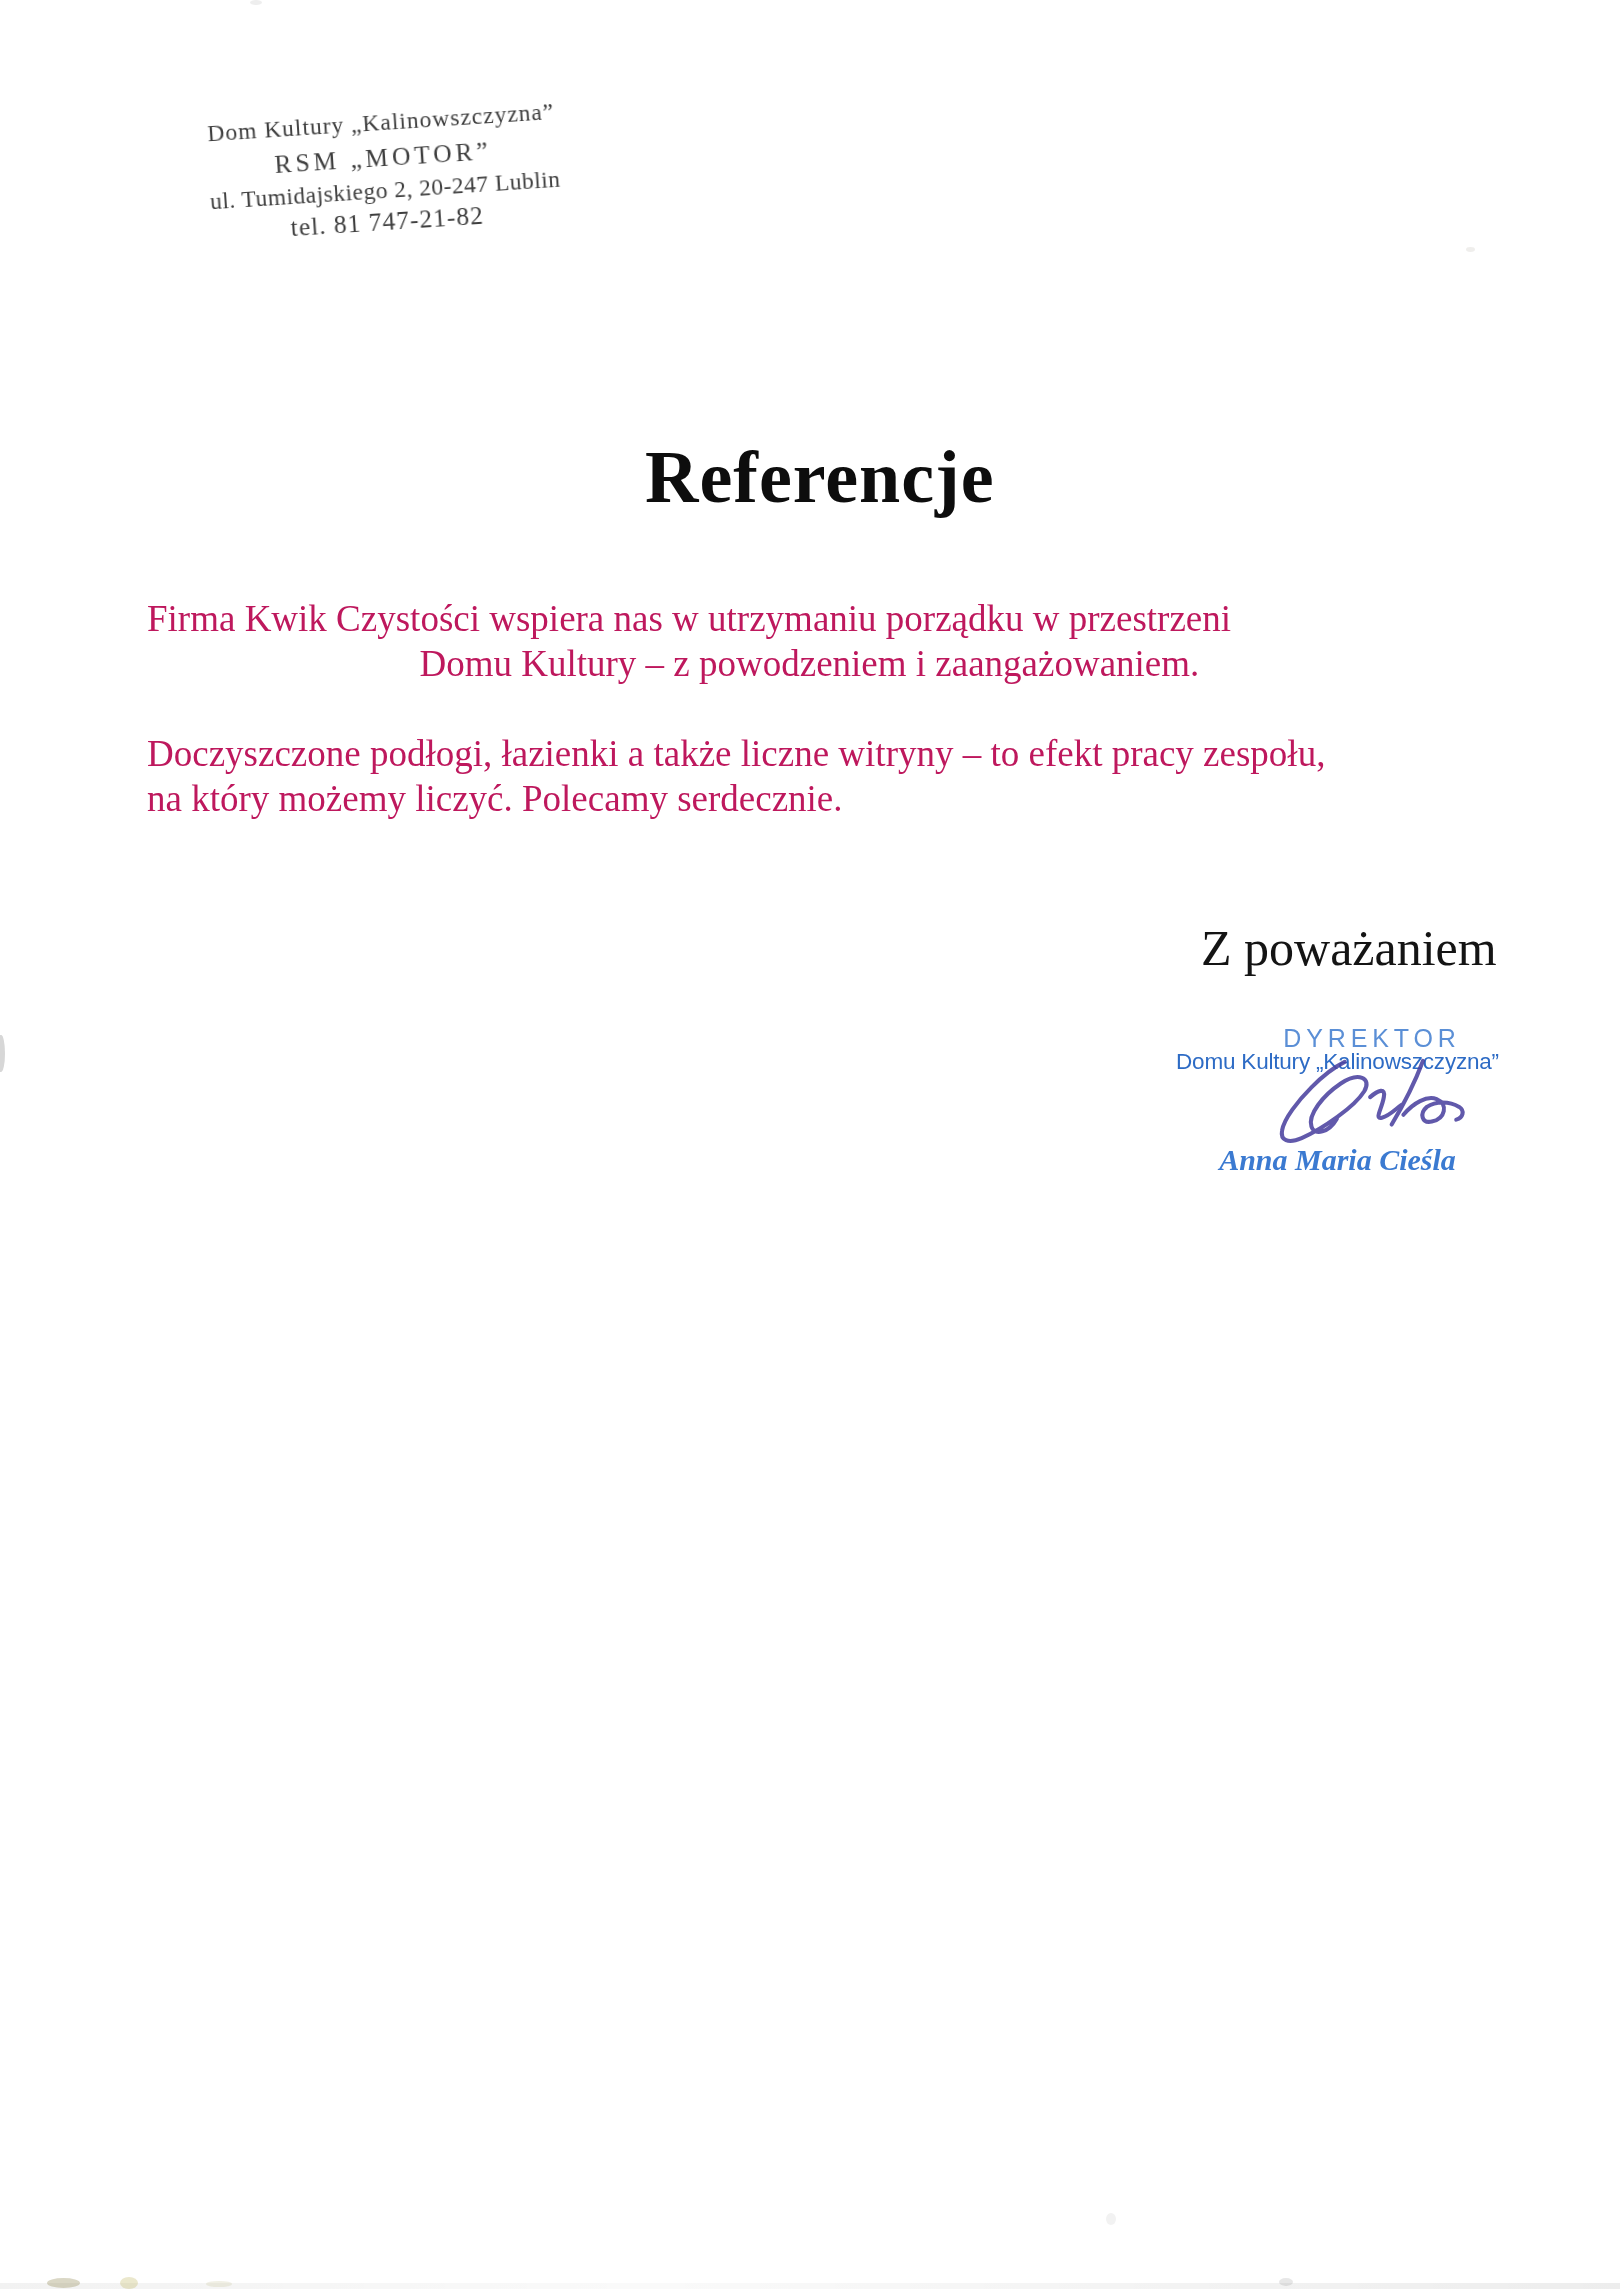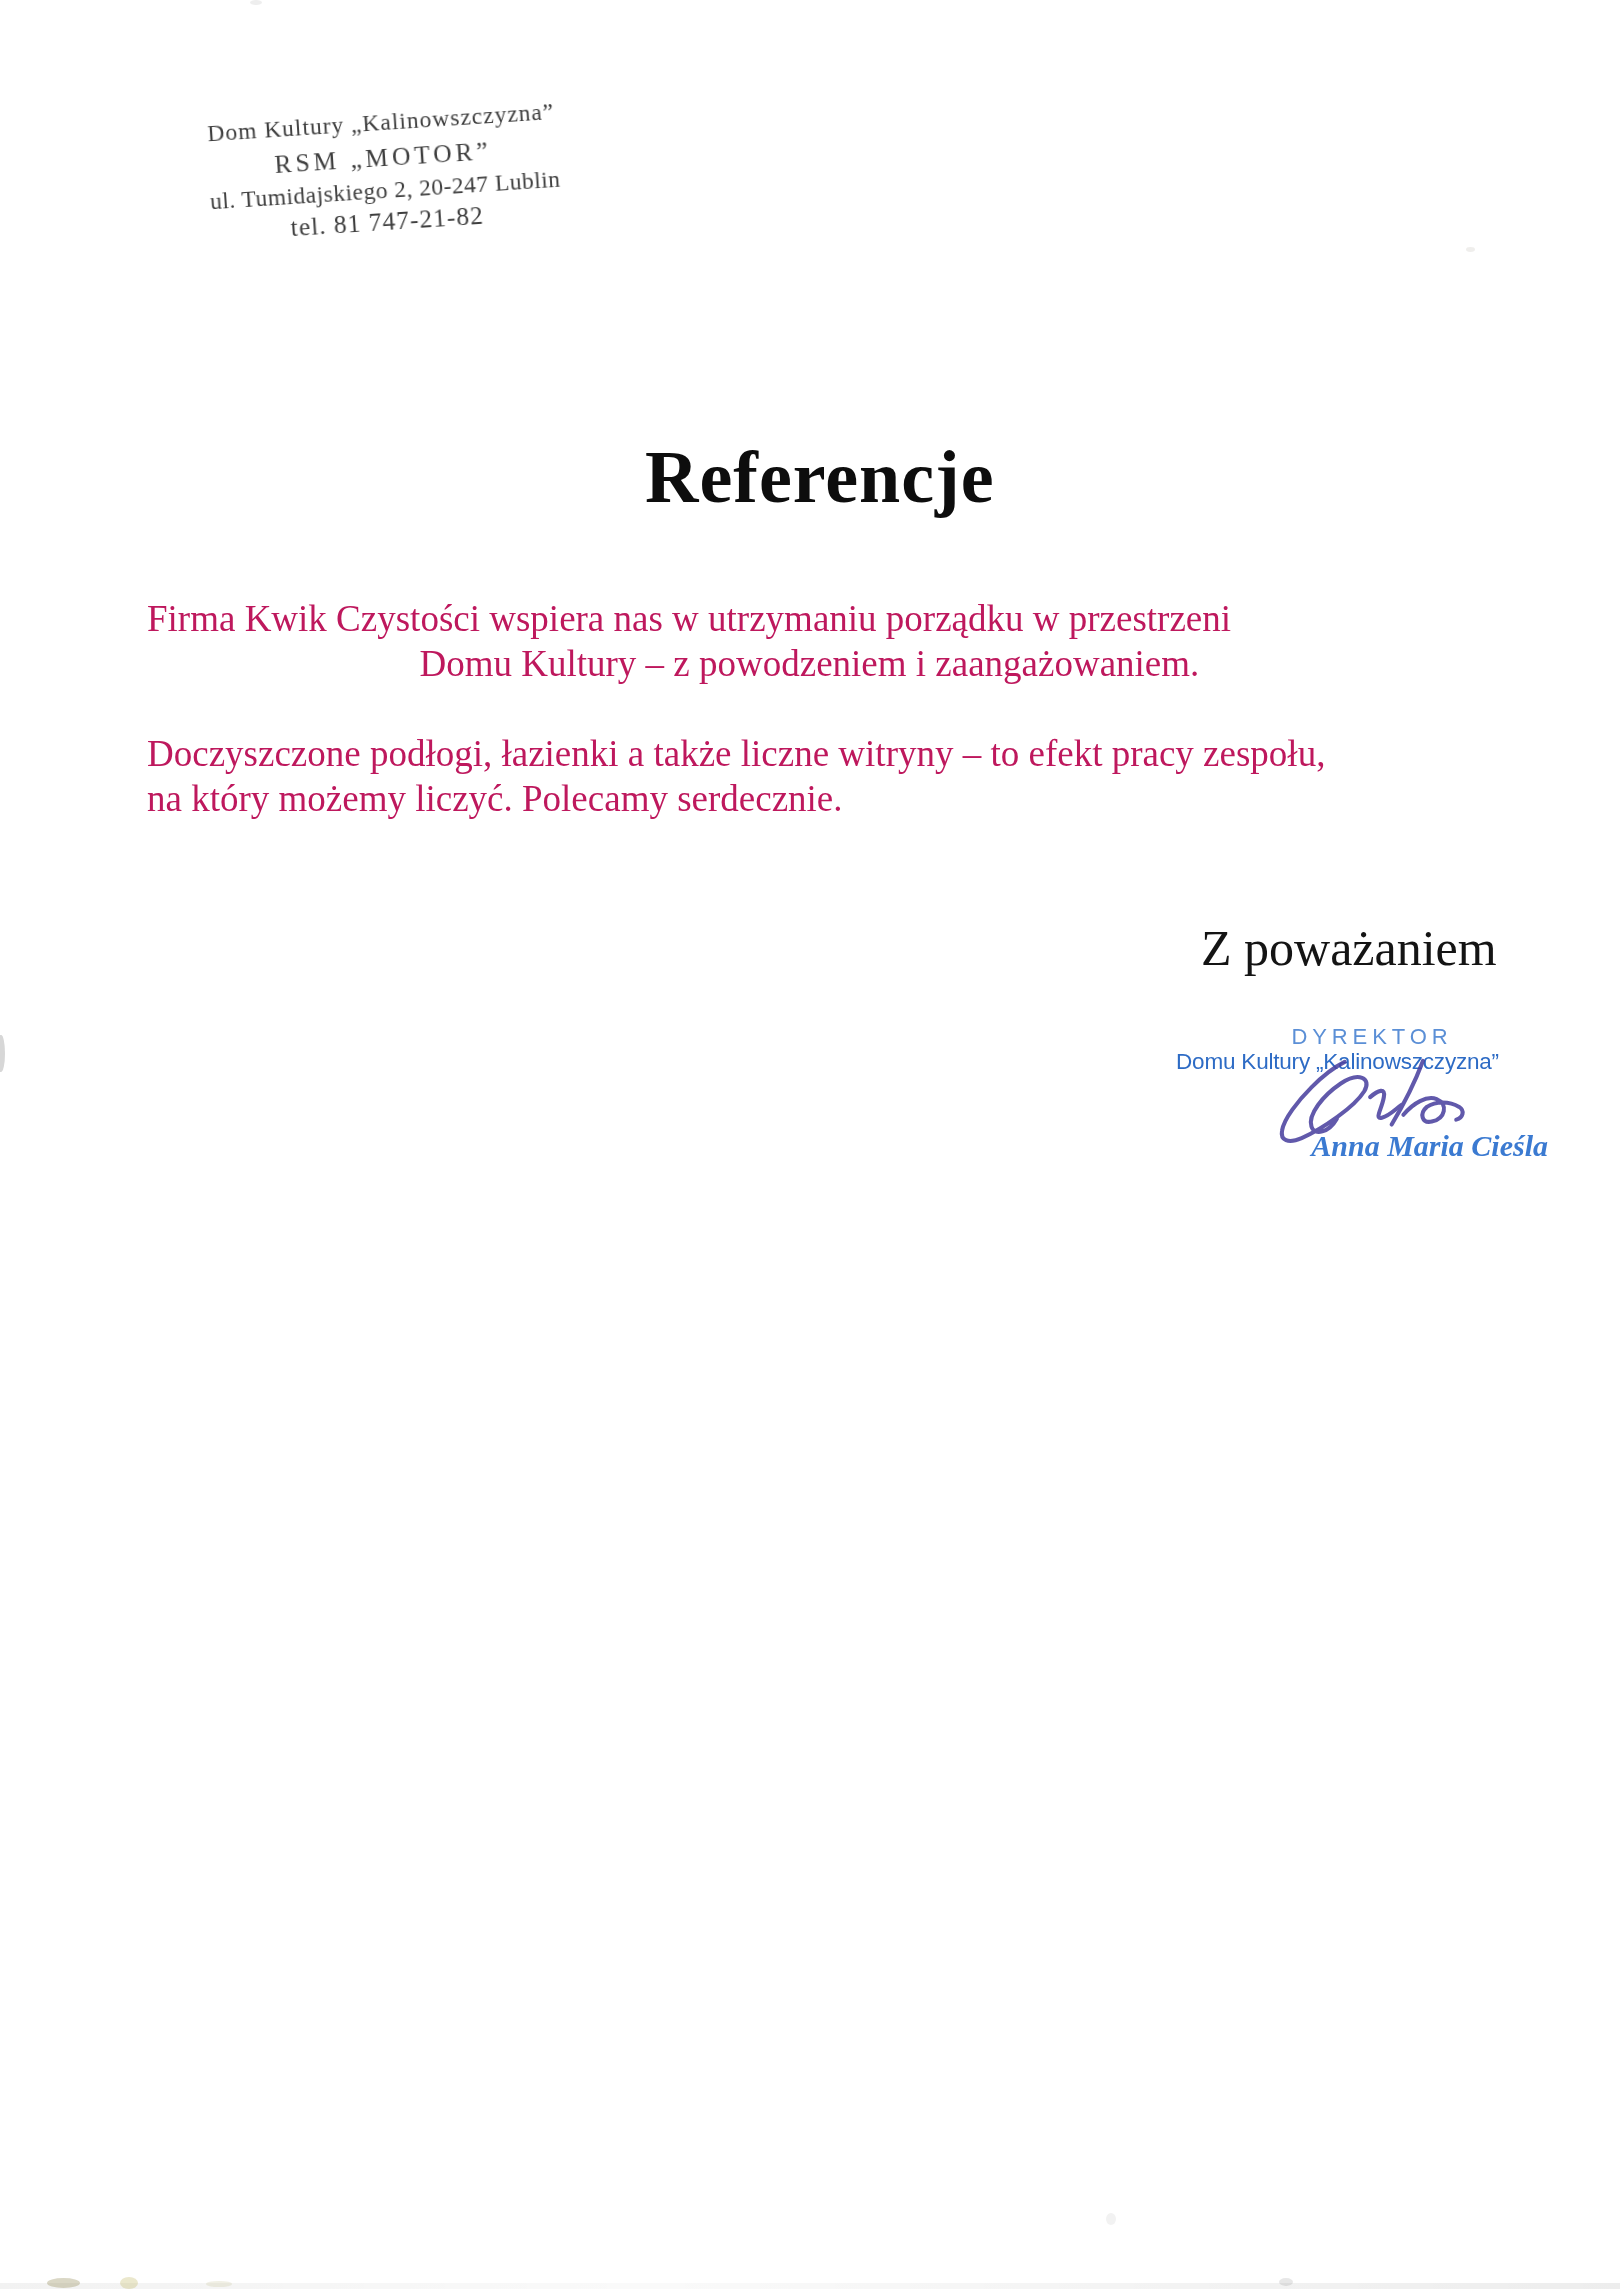--- a/index.html
+++ b/index.html
@@ -64,38 +64,38 @@
     color:#141414;
     font-family:"Liberation Serif", serif;
   }
 
   
   .sig-block{position:absolute; left:1127px; top:1019px; width:421px; height:167px;}
   .sig-role{
     position:absolute; left:98px; top:4.9px; width:294px;
     text-align:center;
     font-family:"Liberation Sans", sans-serif;
-    font-size:22px; font-weight:500;
+    font-size:25px; font-weight:500;
     letter-spacing:4.9px;
     color:#5b8fd6;
   }
   .sig-org{
     position:absolute; left:0; top:30px; width:421px;
     text-align:center;
     font-family:"Liberation Sans", sans-serif;
     font-size:22.5px; font-weight:normal;
     letter-spacing:-0.2px;
     color:#2d6bc5;
   }
   .sig-svg{
     position:absolute; left:149px; top:39px;
   }
   .sig-name{
-    position:absolute; left:0; top:110px; width:421px;
-    text-align:right;
+    position:absolute; left:0; top:124px; width:421px;
+    text-align:center;
     font-family:"Liberation Serif", serif;
     font-style:italic;
     font-size:30px; font-weight:bold;
     color:#3b7ad1;
   }
 
   
   .edge-mark{
     position:absolute; left:-2.9px; top:1035px; width:7.8px; height:37px;
     border-radius:0 60% 60% 0;

